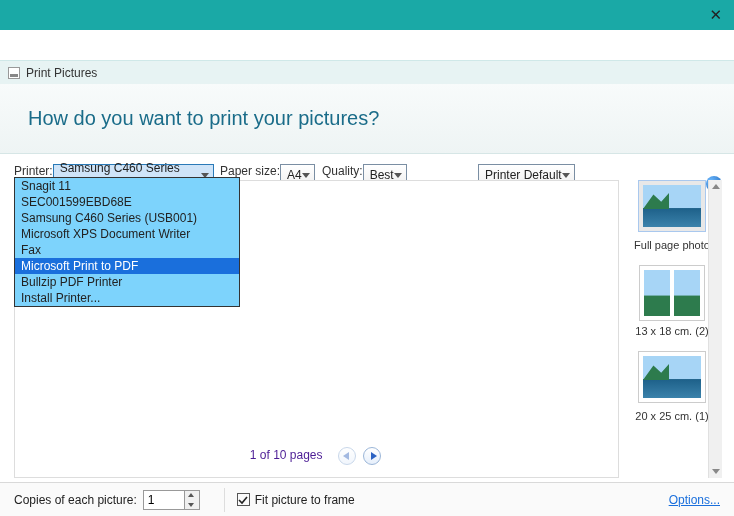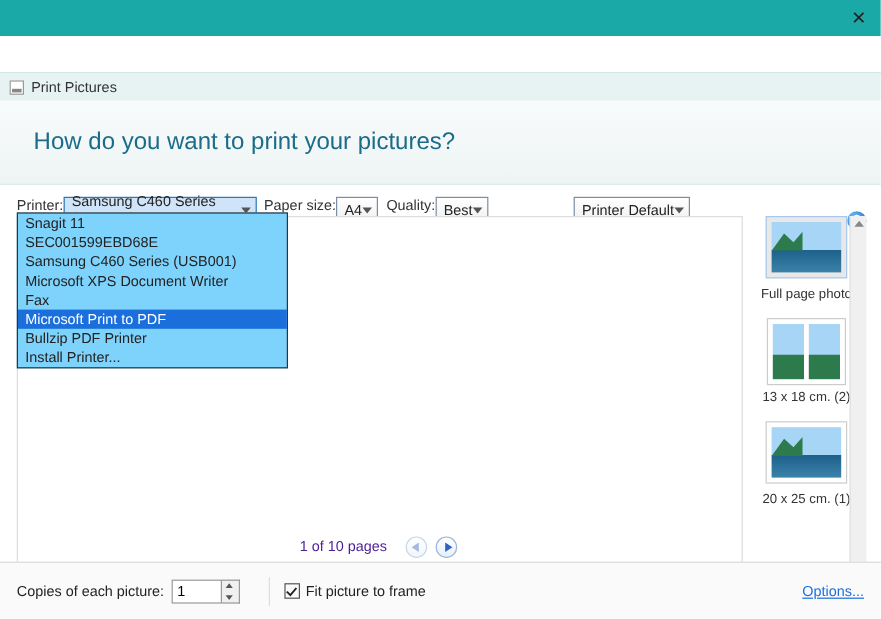--- a/index.html
+++ b/index.html
@@ -46,21 +46,21 @@
   .thumb-block { text-align:center; margin-bottom:14px; }
   .thumb-frame { display:inline-block; padding:4px; border:1px solid #ccc; background:#fff; }
   .thumb-frame.sel { background:#e8e8e8; border-color:#a9c8ee; }
   .tlabel { font-size:11px; color:#333; margin-top:4px; }
 
   .mini-land { width:58px; height:42px; background:linear-gradient(to bottom,#a7d5f6 0%,#a7d5f6 55%,#1e618a 56%,#3b82ab 100%); position:relative; }
   .mini-land::before { content:""; position:absolute; left:0; bottom:18px; width:26px; height:16px; background:#2d7b4d; clip-path:polygon(0 100%,40% 10%,70% 55%,100% 0%,100% 100%); }
   .dual { width:56px; height:46px; display:flex; gap:4px; }
   .half { flex:1; background:linear-gradient(to bottom,#a7d5f6 0%,#a7d5f6 55%,#2d7b4d 56%,#2d7b4d 100%); }
 
-  .footer { position:absolute; left:0; right:0; bottom:0; height:48px; border-top:1px solid #d9d9d9; background:#fafafa; display:flex; align-items:center; padding:0 14px; }
+  .footer { position:absolute; left:0; right:0; bottom:0; height:34px; border-top:1px solid #d9d9d9; background:#fafafa; display:flex; align-items:center; padding:0 14px; }
   .spin { display:inline-flex; align-items:center; margin:0 12px 0 6px; }
   .spin input { width:42px; height:20px; border:1px solid #999; padding:1px 4px; font-size:12px; }
   .spinbtns { width:15px; height:20px; border:1px solid #999; border-left:none; background:#f0f0f0; display:flex; flex-direction:column; }
   .sb { flex:1; position:relative; cursor:pointer; }
   .sb::after { content:""; position:absolute; left:3px; width:0;height:0;border-left:3px solid transparent;border-right:3px solid transparent; }
   .sb.up::after { top:2px; border-bottom:4px solid #555; }
   .sb.dn::after { bottom:2px; border-top:4px solid #555; }
   .sep { width:1px; height:24px; background:#ddd; margin:0 12px; }
   .chk { width:13px; height:13px; border:1px solid #555; display:inline-flex; align-items:center; justify-content:center; margin-right:5px; }
   .chk svg { width:10px; height:10px; }

